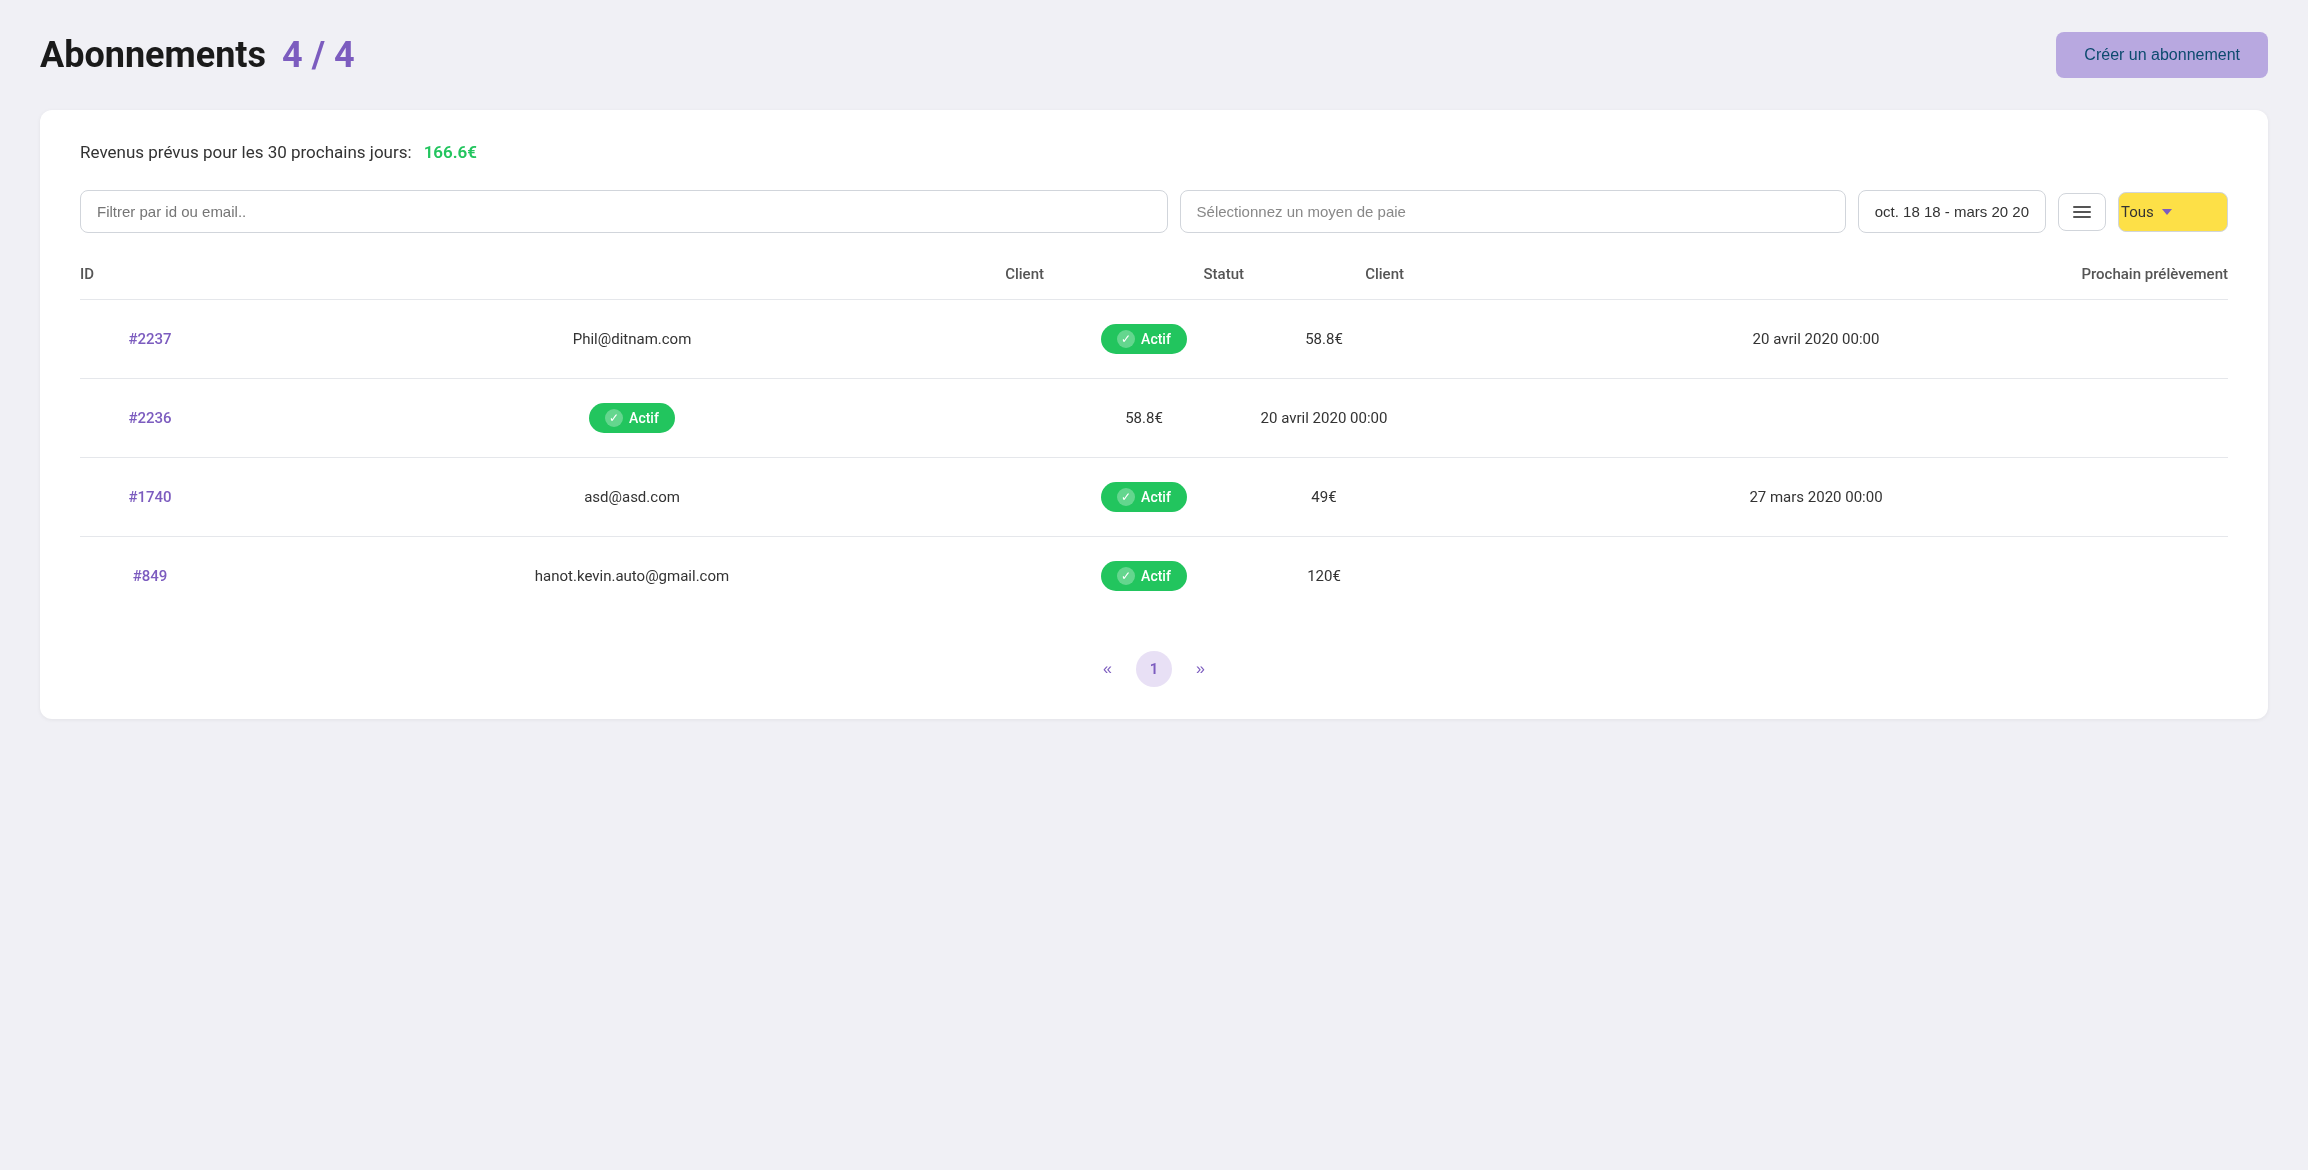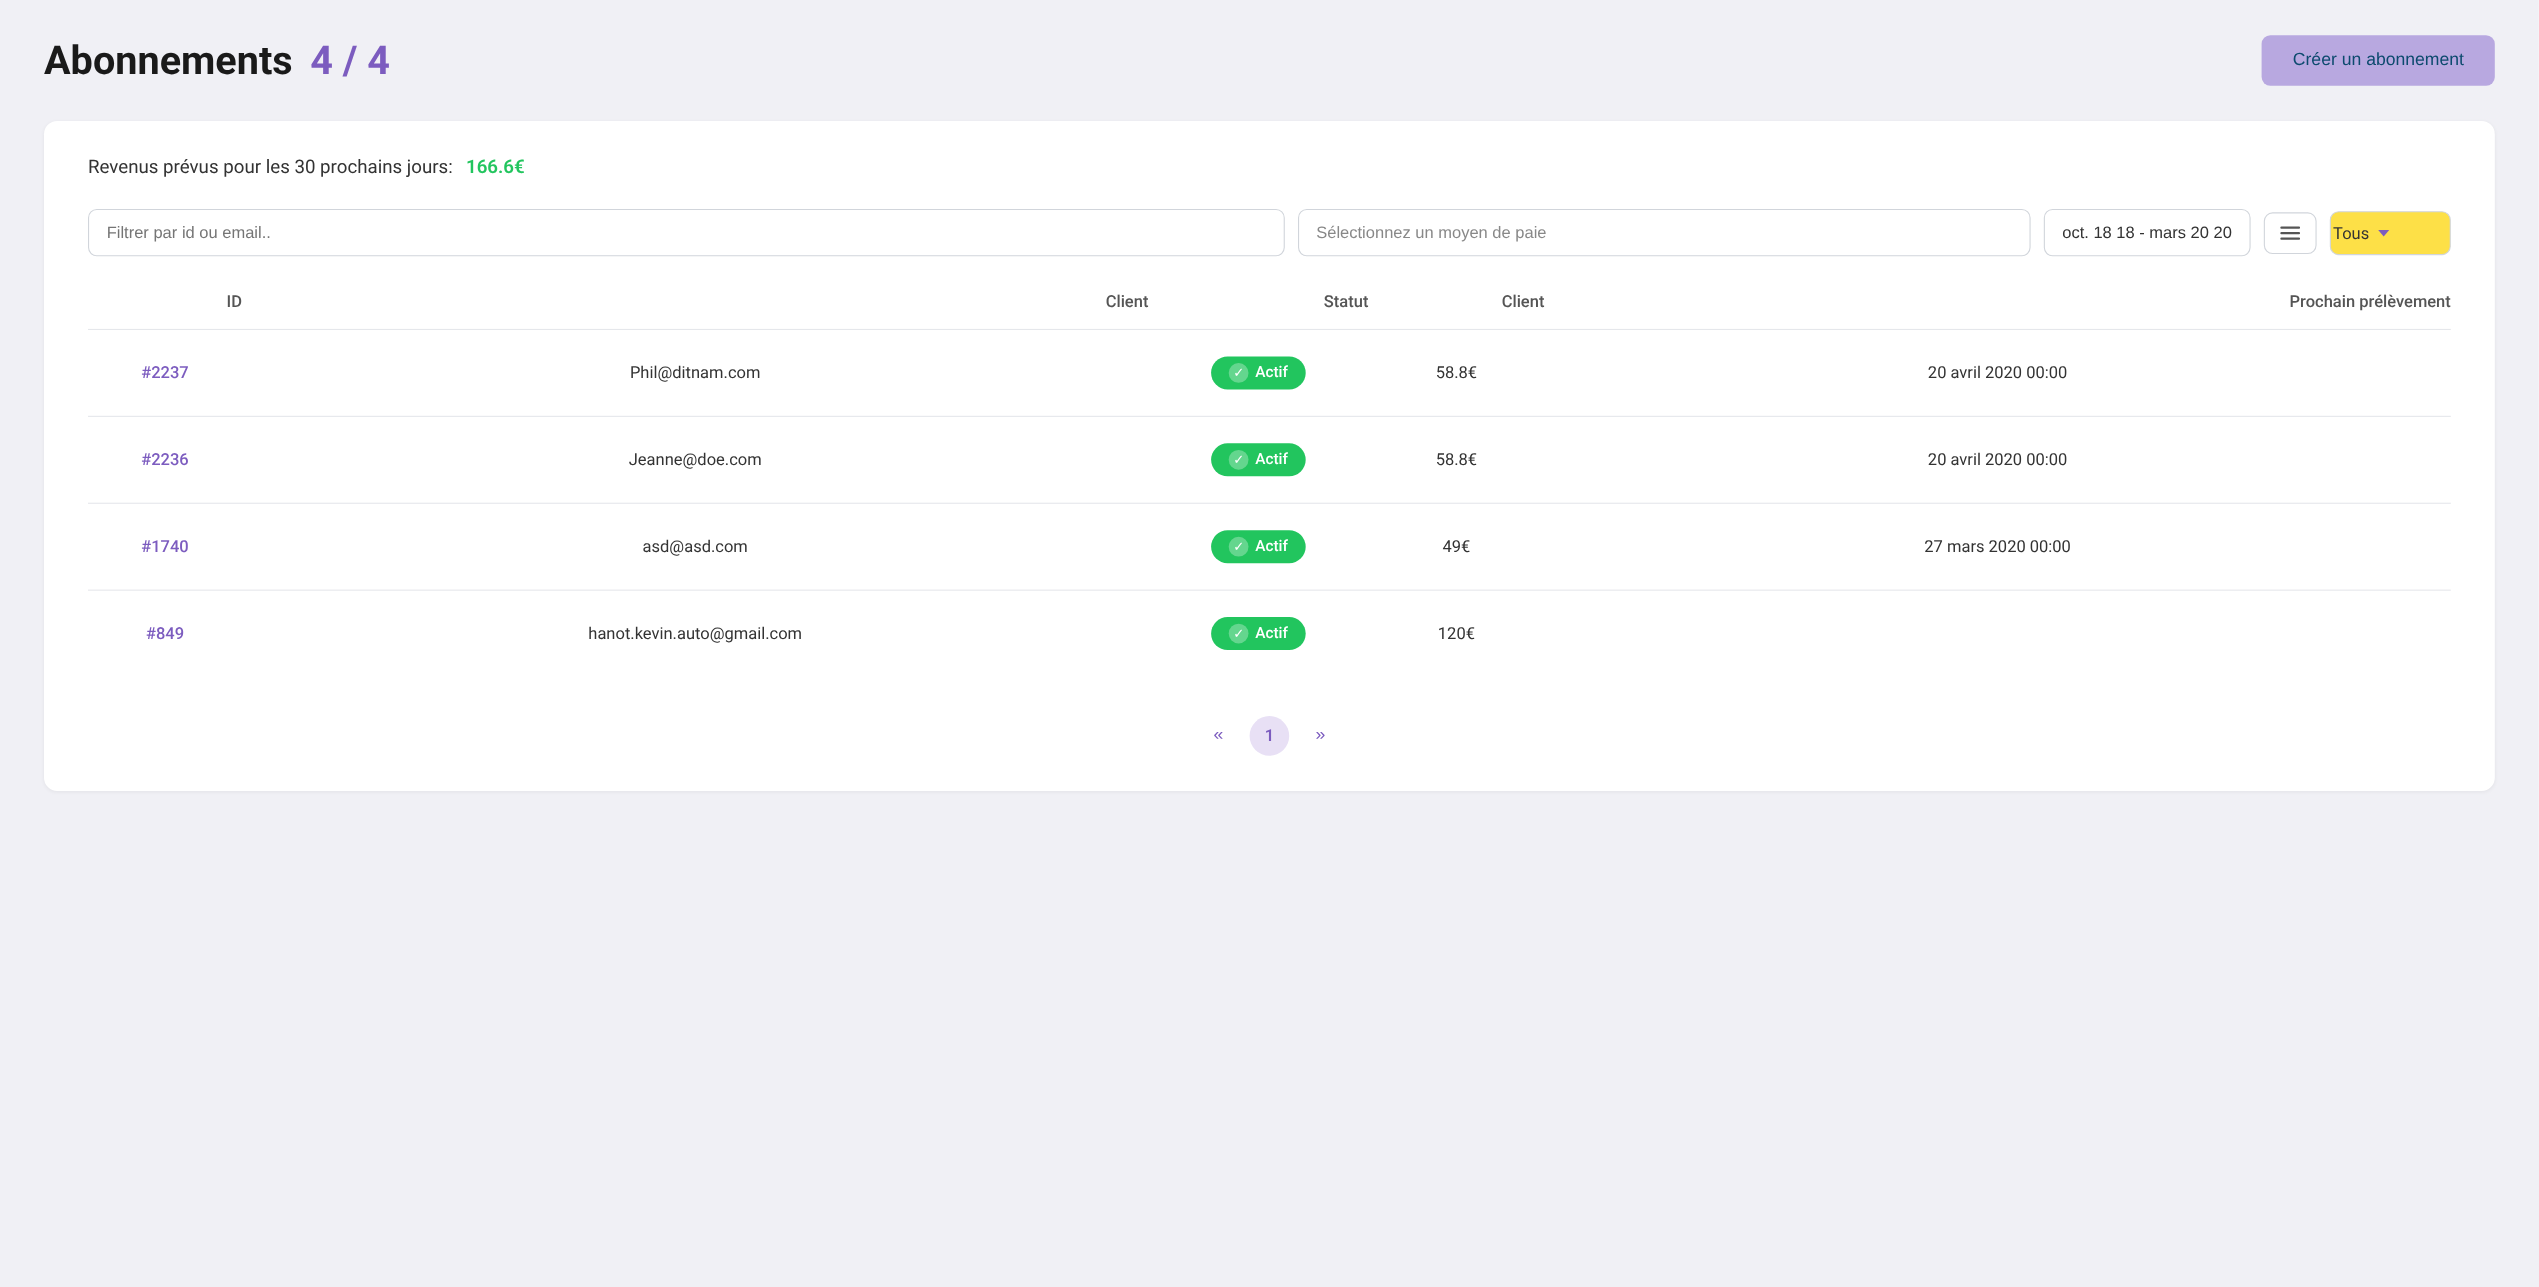--- a/index.html
+++ b/index.html
@@ -160,21 +160,21 @@
     }
 
     .table-header-cell {
       font-size: 15px;
       font-weight: 500;
       color: #555;
       text-align: right;
     }
 
     .table-header-cell:first-child {
-      text-align: right;
+      text-align: left;
     }
 
     .table-row {
       display: grid;
       grid-template-columns: 140px 1fr 200px 160px 1fr;
       padding: 24px 0;
       border-bottom: 1.5px solid #e5e7eb;
       align-items: center;
     }
 
@@ -318,21 +318,20 @@
           <span class="check-circle">✓</span>
           <span>Actif</span>
         </span>
       </div>
       <div class="cell">58.8€</div>
       <div class="cell">20 avril 2020 00:00</div>
     </div>
 
     <div class="table-row">
       <div class="cell cell-id">#2236</div>
-      <div class="cell">Jeanne@doe.com</div>
       <div class="cell">
         <span class="status-badge">
           <span class="check-circle">✓</span>
           <span>Actif</span>
         </span>
       </div>
       <div class="cell">58.8€</div>
       <div class="cell">20 avril 2020 00:00</div>
     </div>
 

